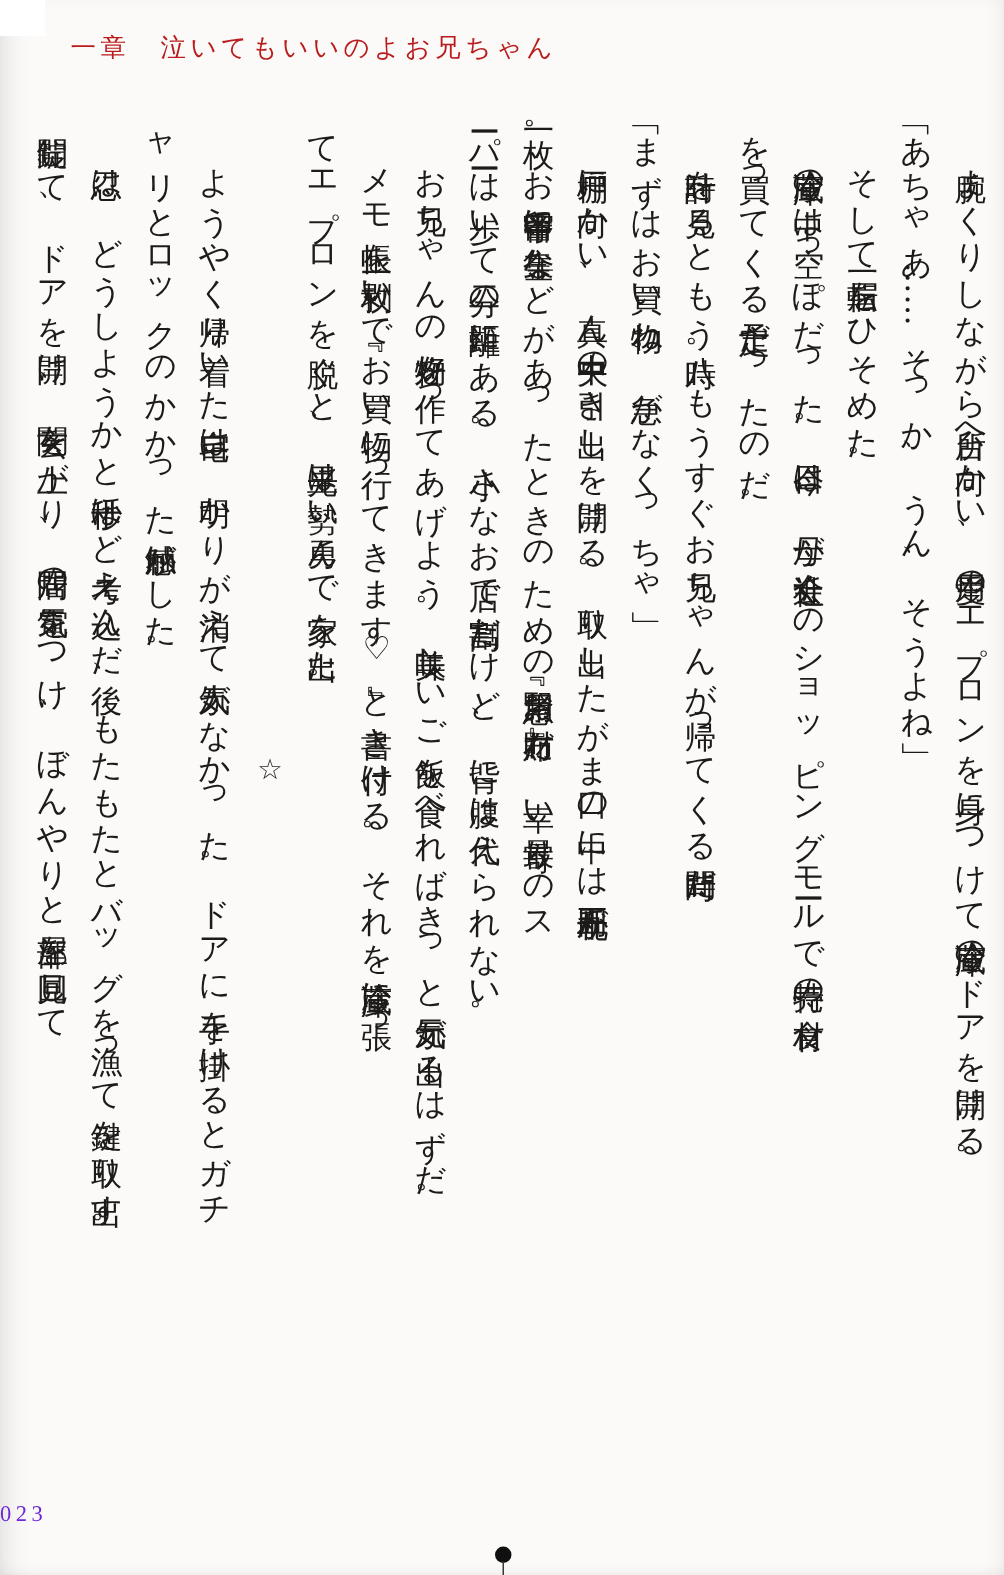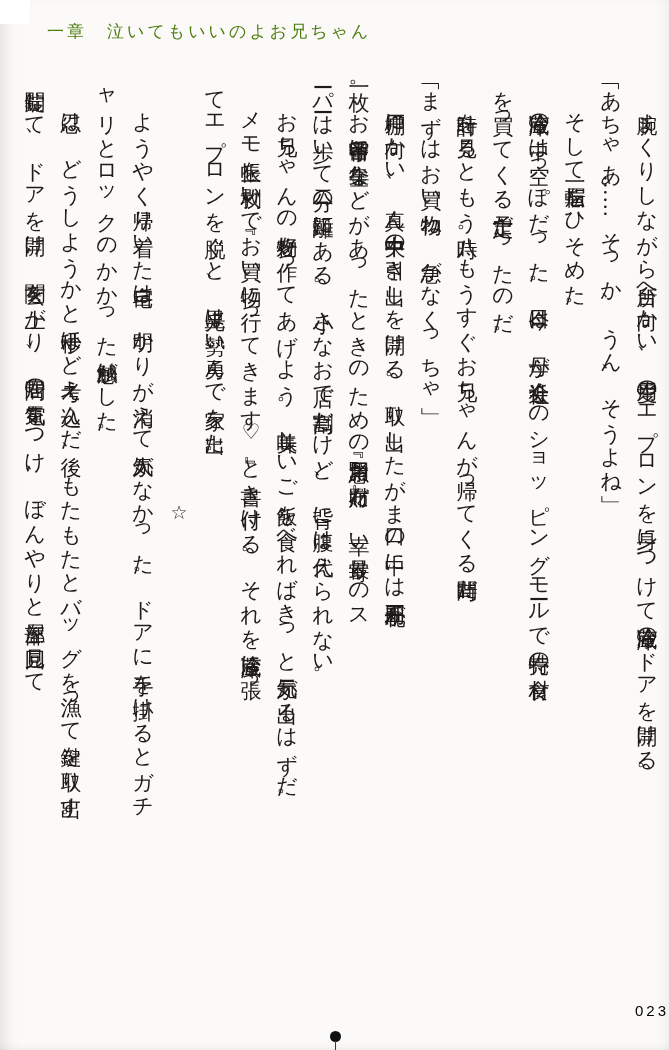--- a/index.html
+++ b/index.html
@@ -27,21 +27,21 @@
     left: 0; top: 0;
     width: 30px; height: 24px;
     background: #ffffff;
   }
   .chapter-header {
     position: absolute;
     top: 20px;
     left: 47px;
     font-size: 17px;
     letter-spacing: 3px;
-    color: #4d7c0f;
+    color: #b91c1c;
     white-space: nowrap;
   }
   .text-body {
     position: absolute;
     top: 76px;
     right: 4px;
     width: 648px;
     height: 905px;
     writing-mode: vertical-rl;
     text-orientation: mixed;
@@ -57,25 +57,25 @@
   .star-col {
     padding-top: 425px;
     font-size: 19px;
     color: #2b2a28;
   }
   .page-number {
     position: absolute;
     top: 1002px;
     left: 0;
     width: 100%;
-    text-align: right;
-    font-family: Liberation Sans, sans-serif;
+    text-align: left;
+    font-family: Liberation Serif, serif;
     font-size: 15px;
     letter-spacing: 3px;
-    color: #000000;
+    color: #6d28d9;
   }
   .footer-mark {
     position: absolute;
     left: 330px;
     top: 1031px;
     width: 11px;
     height: 11px;
     border-radius: 50%;
     background: #101010;
   }

